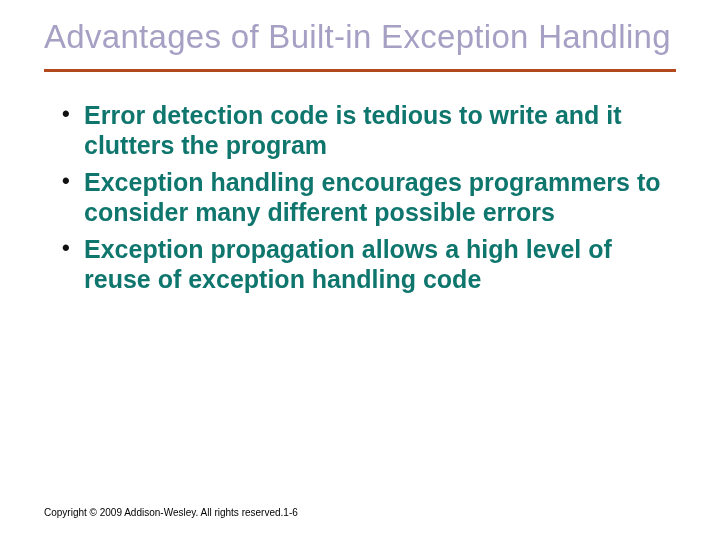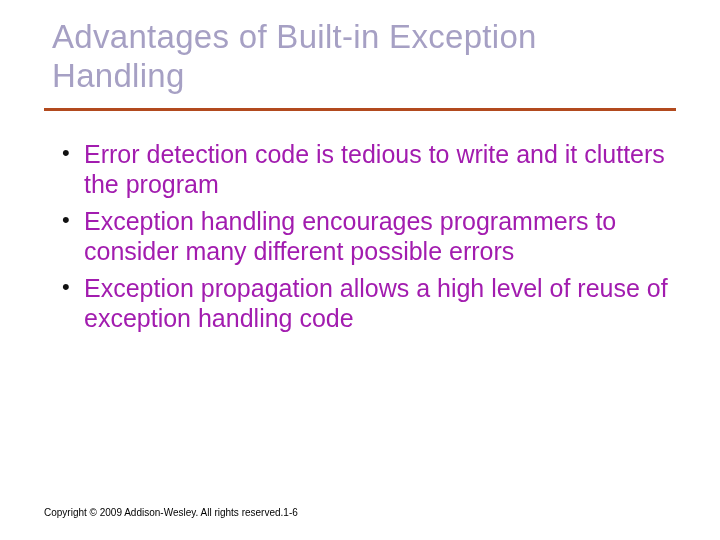--- a/index.html
+++ b/index.html
@@ -18,41 +18,41 @@
     width: 720px;
     height: 540px;
     padding: 18px 44px 0 44px;
     position: relative;
   }
   .title {
     font-size: 33px;
     line-height: 1.18;
     color: #a6a0c4; 
     font-weight: 400;
-    margin: 0 0 12px 8px;
+    margin: 0 0 12px 0;
     letter-spacing: 0.3px;
   }
   .rule {
     height: 3px;
     background: #b24a1e; 
     margin: 0 0 28px 0;
   }
   ul.bullets {
     list-style: none;
     margin: 0;
     padding: 0 4px 0 18px;
   }
   ul.bullets li {
     position: relative;
     font-size: 25px;
     line-height: 1.22;
-    color: #a21caf;
+    color: #0f766e;
     margin: 0 0 6px 0;
     padding-left: 22px;
-    font-weight: 400;
+    font-weight: 700;
   }
   ul.bullets li::before {
     content: "•";
     position: absolute;
     left: 0;
     top: 0;
     color: #111111;
     font-size: 22px;
     line-height: 1.3;
   }

